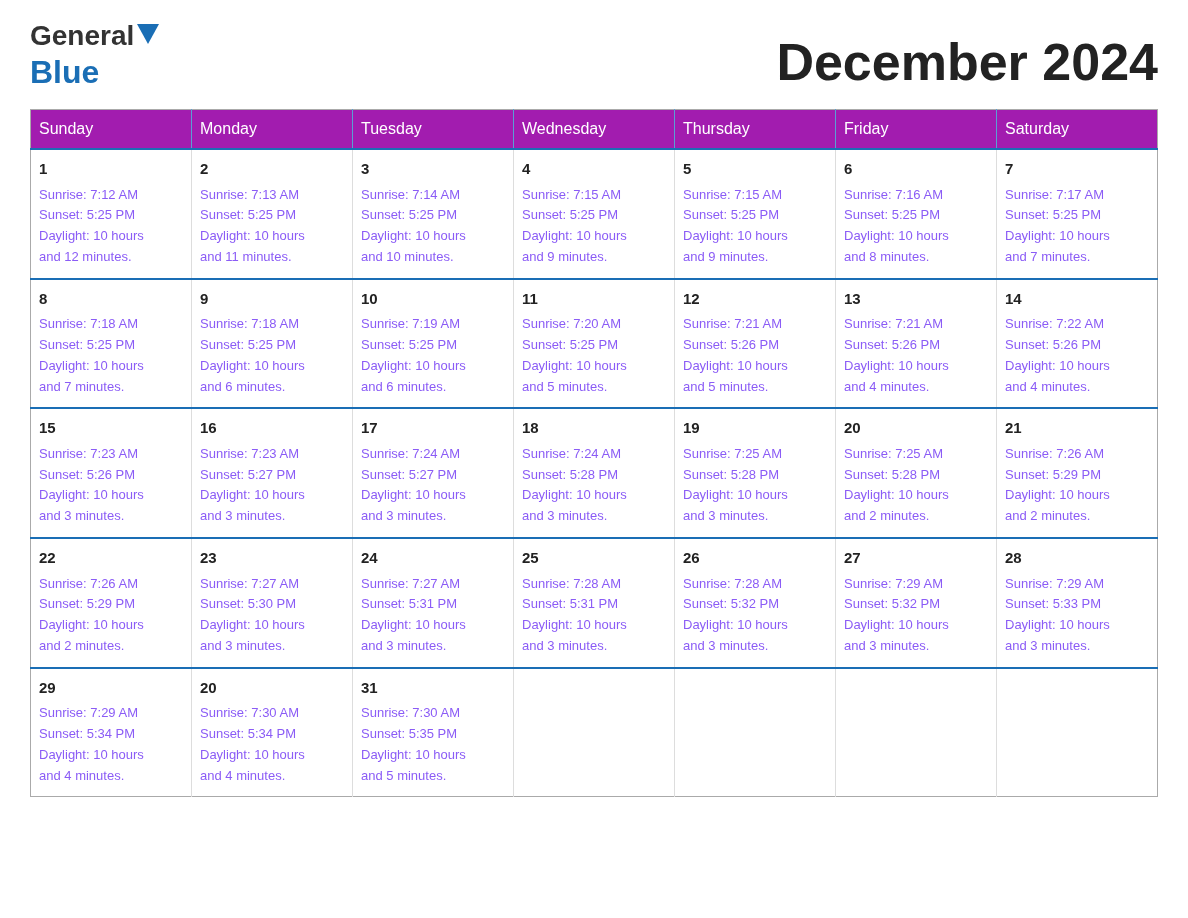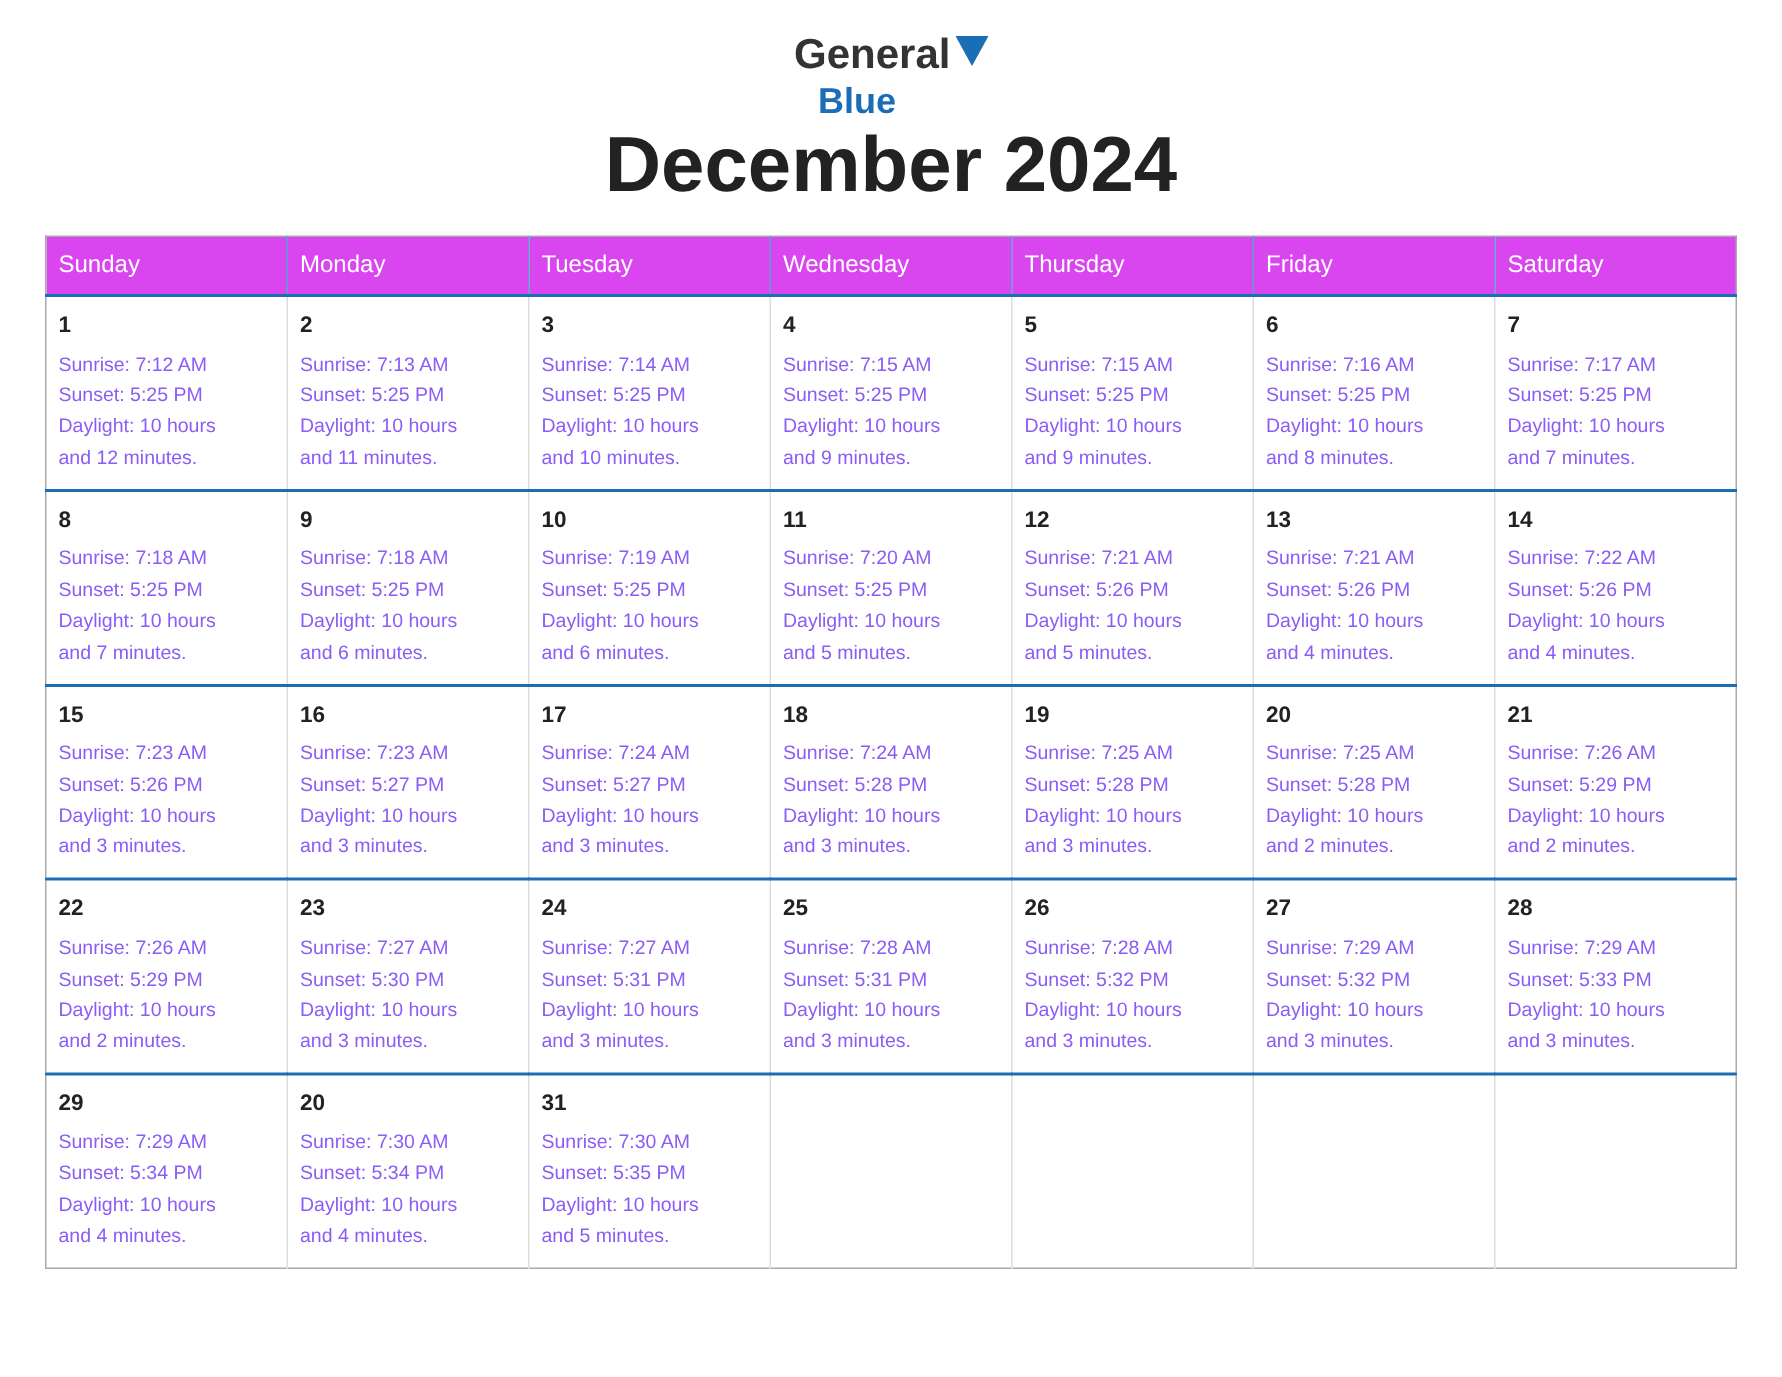--- a/index.html
+++ b/index.html
@@ -9,36 +9,35 @@
       color: #333;
       width: 1188px;
       min-height: 918px;
       padding: 20px 30px;
     }
 
     
     .header {
       display: flex;
       justify-content: space-between;
-      align-items: center;
+      align-items: flex-end;
       margin-bottom: 18px;
-      flex-direction: column;
     }
 
     .logo-general {
       color: #333;
     }
 
     .logo-blue {
       color: #1a6eb5;
-      font-size: 24px;
+      font-size: 32px;
       font-weight: bold;
       margin-top: 2px;
       display: block;
-      margin-left: 16px;
+      margin-left: 0;
     }
 
     .title-area {
       text-align: right;
     }
 
     .month-title {
       font-size: 52px;
       font-weight: bold;
       color: #222;
@@ -52,21 +51,21 @@
     }
 
     
     .calendar-table {
       width: 100%;
       border-collapse: collapse;
       border: 1px solid #aaa;
     }
 
     .calendar-table thead tr th {
-      background-color: #d946ef;
+      background-color: #a21caf;
       color: #fff;
       font-size: 16px;
       font-weight: normal;
       padding: 10px 8px;
       text-align: left;
       border-right: 1px solid #5a9fd4;
     }
 
     .calendar-table thead tr th:last-child {
       border-right: none;

